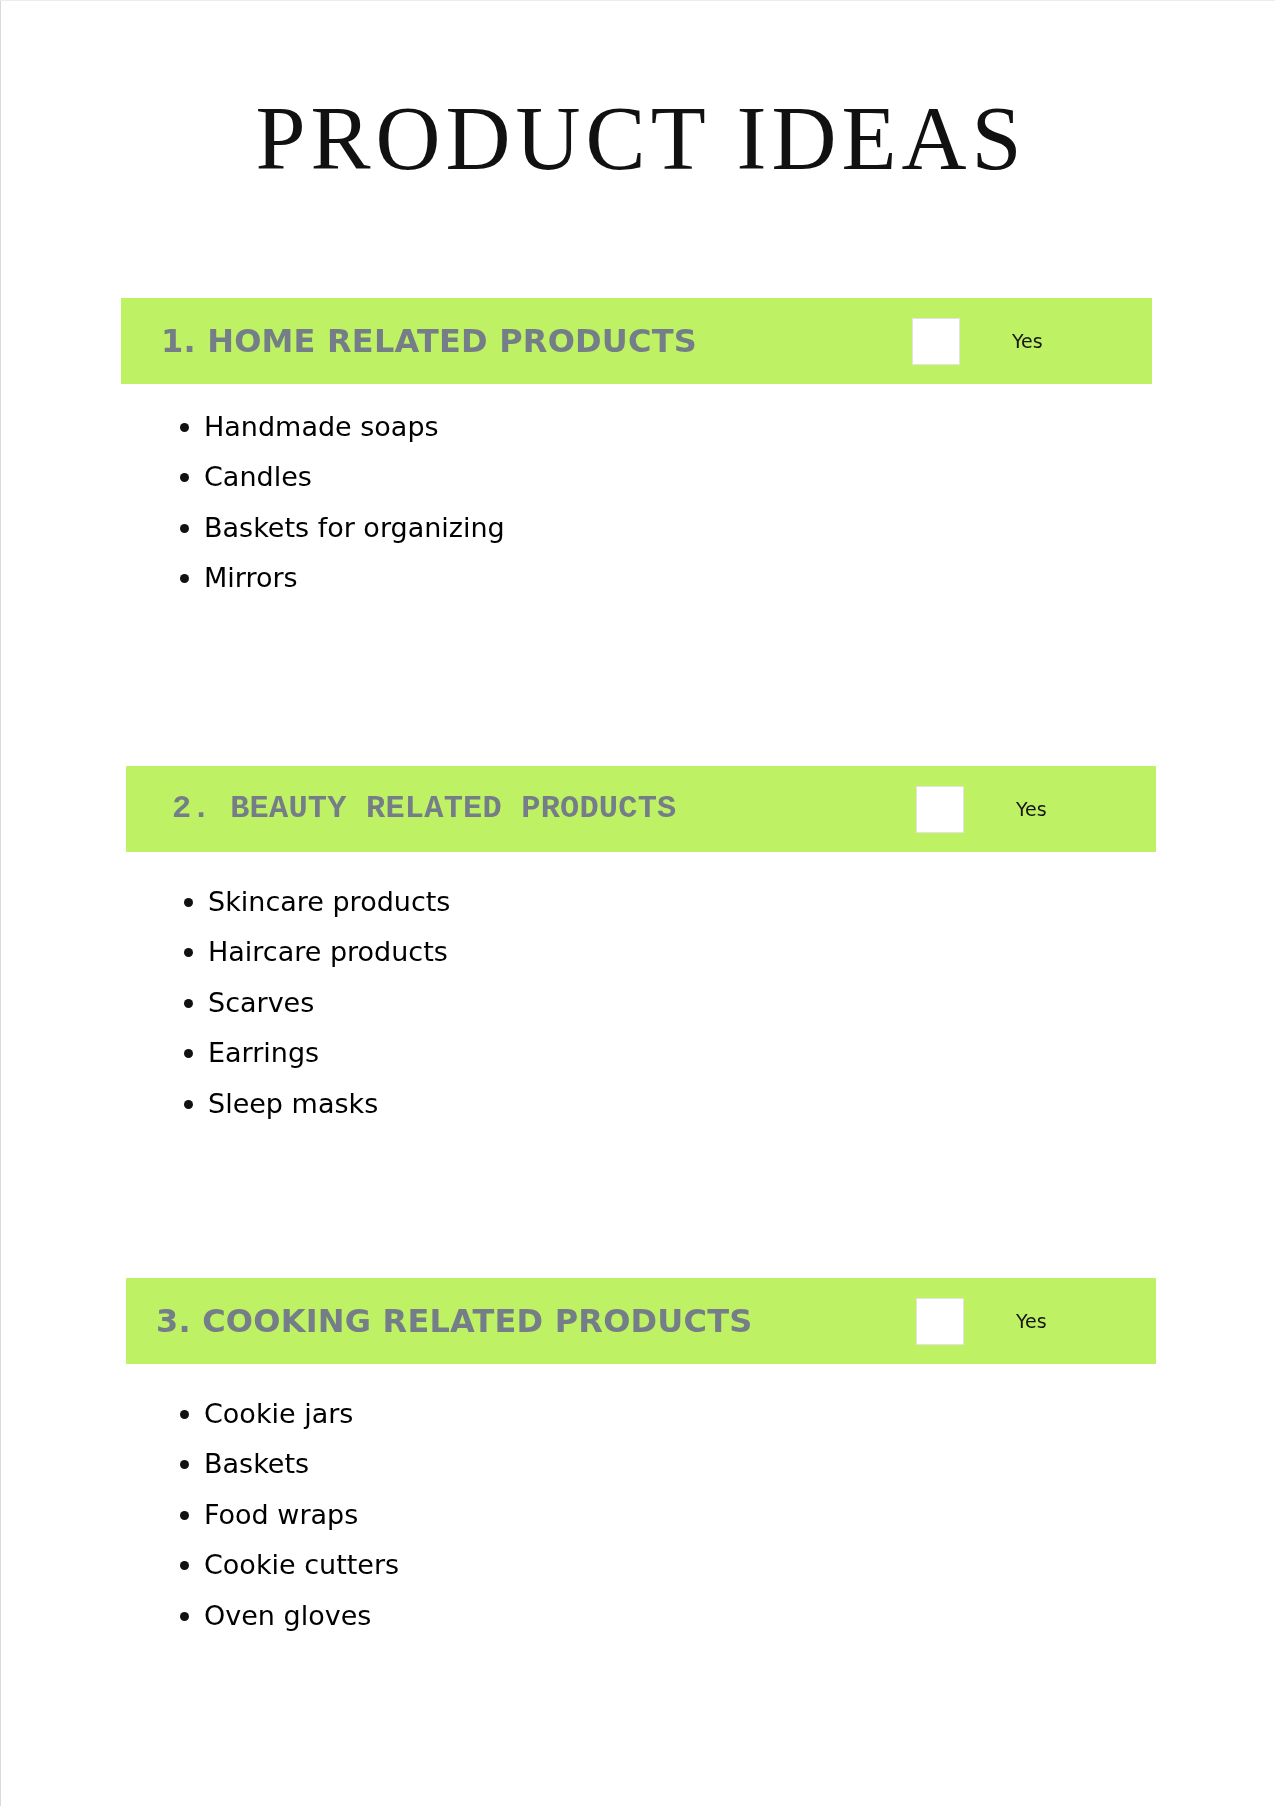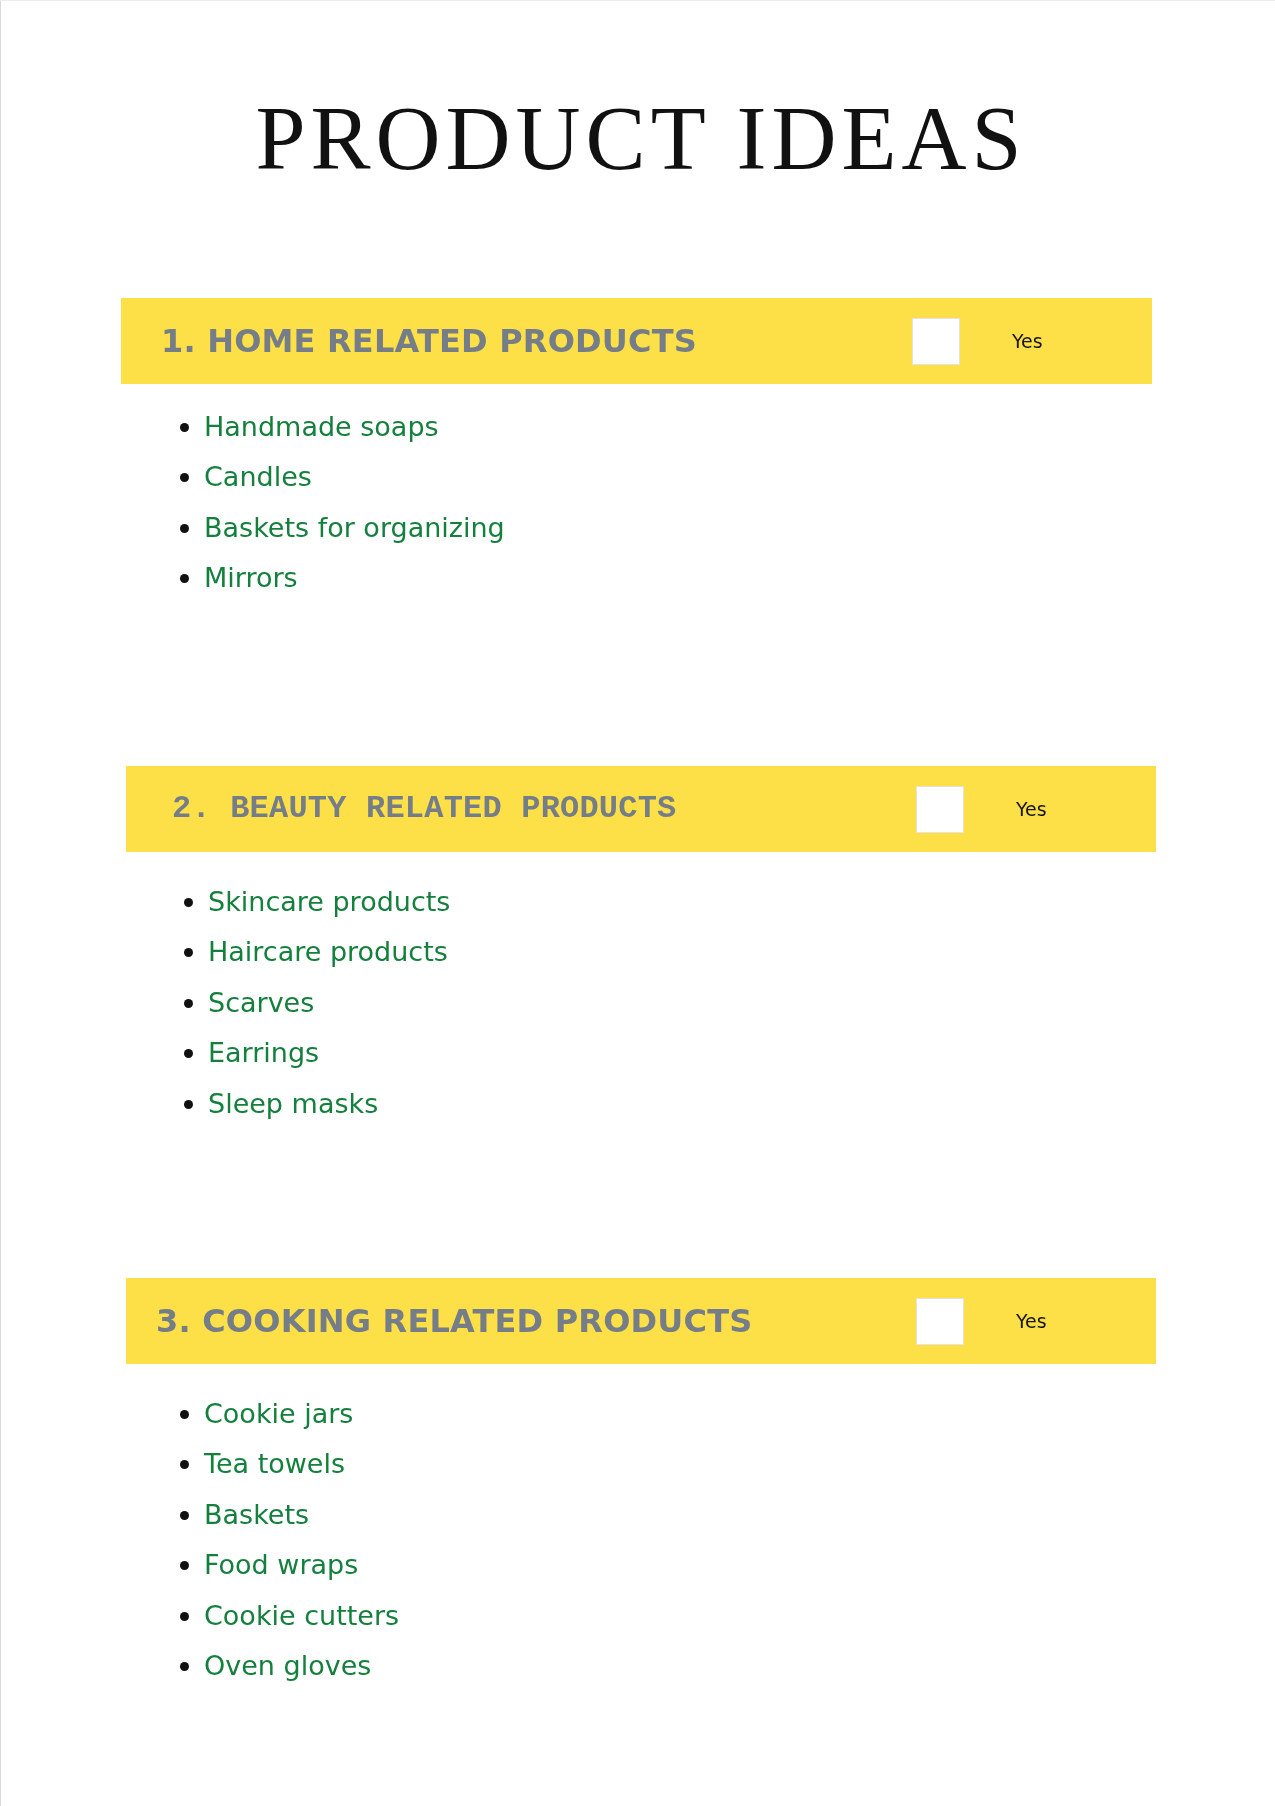--- a/index.html
+++ b/index.html
@@ -11,40 +11,40 @@
   }
   .page-edge { position: absolute; left: 0; top: 0; width: 1px; height: 1806px; background: #d9d9d9; }
   .page-top { position: absolute; left: 0; top: 0; width: 1275px; height: 1px; background: #ececec; }
   .title {
     position: absolute; left: 0; width: 1260px; top: 78px; text-align: center;
     font-family: "Liberation Serif", "DejaVu Serif", serif;
     font-size: 90px; letter-spacing: 5px; font-weight: normal; color: #111;
     line-height: 100px;
   }
   .band {
-    position: absolute; height: 86px; background: #fde047;
+    position: absolute; height: 86px; background: #bef264;
   }
   .band .heading {
     position: absolute; top: 0; height: 86px; line-height: 86px;
     font-family: "DejaVu Sans", sans-serif; font-weight: bold;
     font-size: 32px; color: #747d88; letter-spacing: 0.2px; white-space: nowrap;
   }
   .band .checkbox {
     position: absolute; top: 20px; width: 48px; height: 47px;
     background: #ffffff; border: 1px solid #e8e2df; box-sizing: border-box;
   }
   .band .yes {
     position: absolute; top: 0; height: 86px; line-height: 86px;
     font-size: 19px; color: #151515;
   }
   ul.items {
     position: absolute; margin: 0; padding: 0; list-style: none;
   }
   ul.items li {
-    height: 50.4px; line-height: 50px; font-size: 27px; color: #15803d;
+    height: 50.4px; line-height: 50px; font-size: 27px; color: #000000;
     position: relative; padding-left: 24px; white-space: nowrap;
   }
   ul.items li .dot {
     position: absolute; left: 0; top: 21px; width: 9px; height: 9px;
     border-radius: 50%; background: #111;
   }
 </style>
 </head>
 <body>
 
@@ -83,19 +83,18 @@
 </section>
 
 <section>
   <div class="band" style="left:126px; top:1278px; width:1030px;">
     <div class="heading" style="left:30px;">3. COOKING RELATED PRODUCTS</div>
     <div class="checkbox" style="left:790px;"></div>
     <div class="yes" style="left:890px;">Yes</div>
   </div>
   <ul class="items" style="left:180px; top:1389px;">
     <li><span class="dot"></span><span>Cookie jars</span></li>
-    <li><span class="dot"></span><span>Tea towels</span></li>
     <li><span class="dot"></span><span>Baskets</span></li>
     <li><span class="dot"></span><span>Food wraps</span></li>
     <li><span class="dot"></span><span>Cookie cutters</span></li>
     <li><span class="dot"></span><span>Oven gloves</span></li>
   </ul>
 </section>
 
 </body></html>

